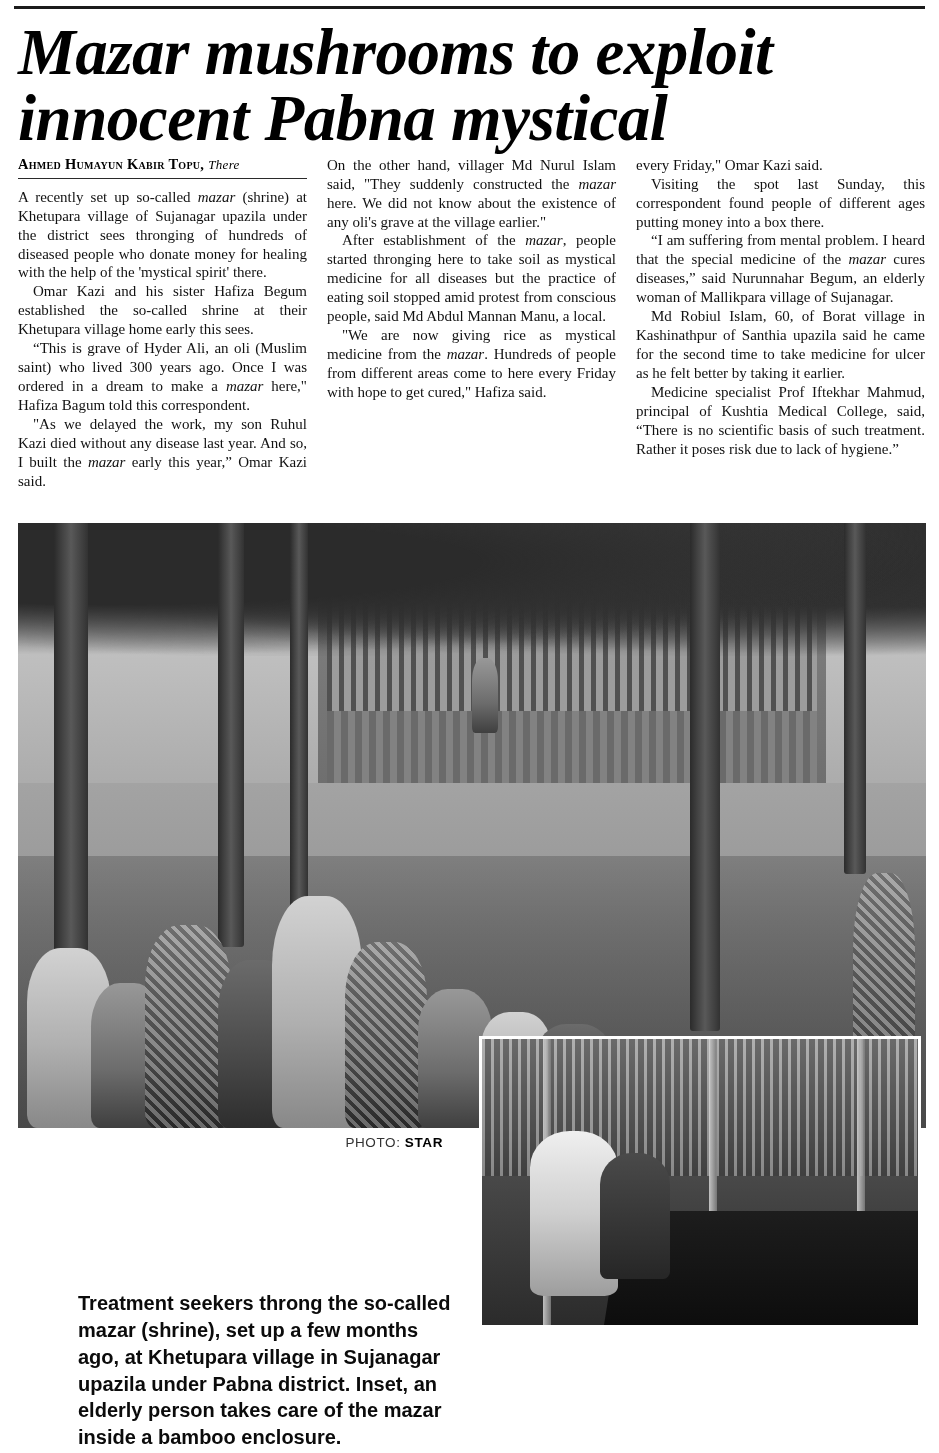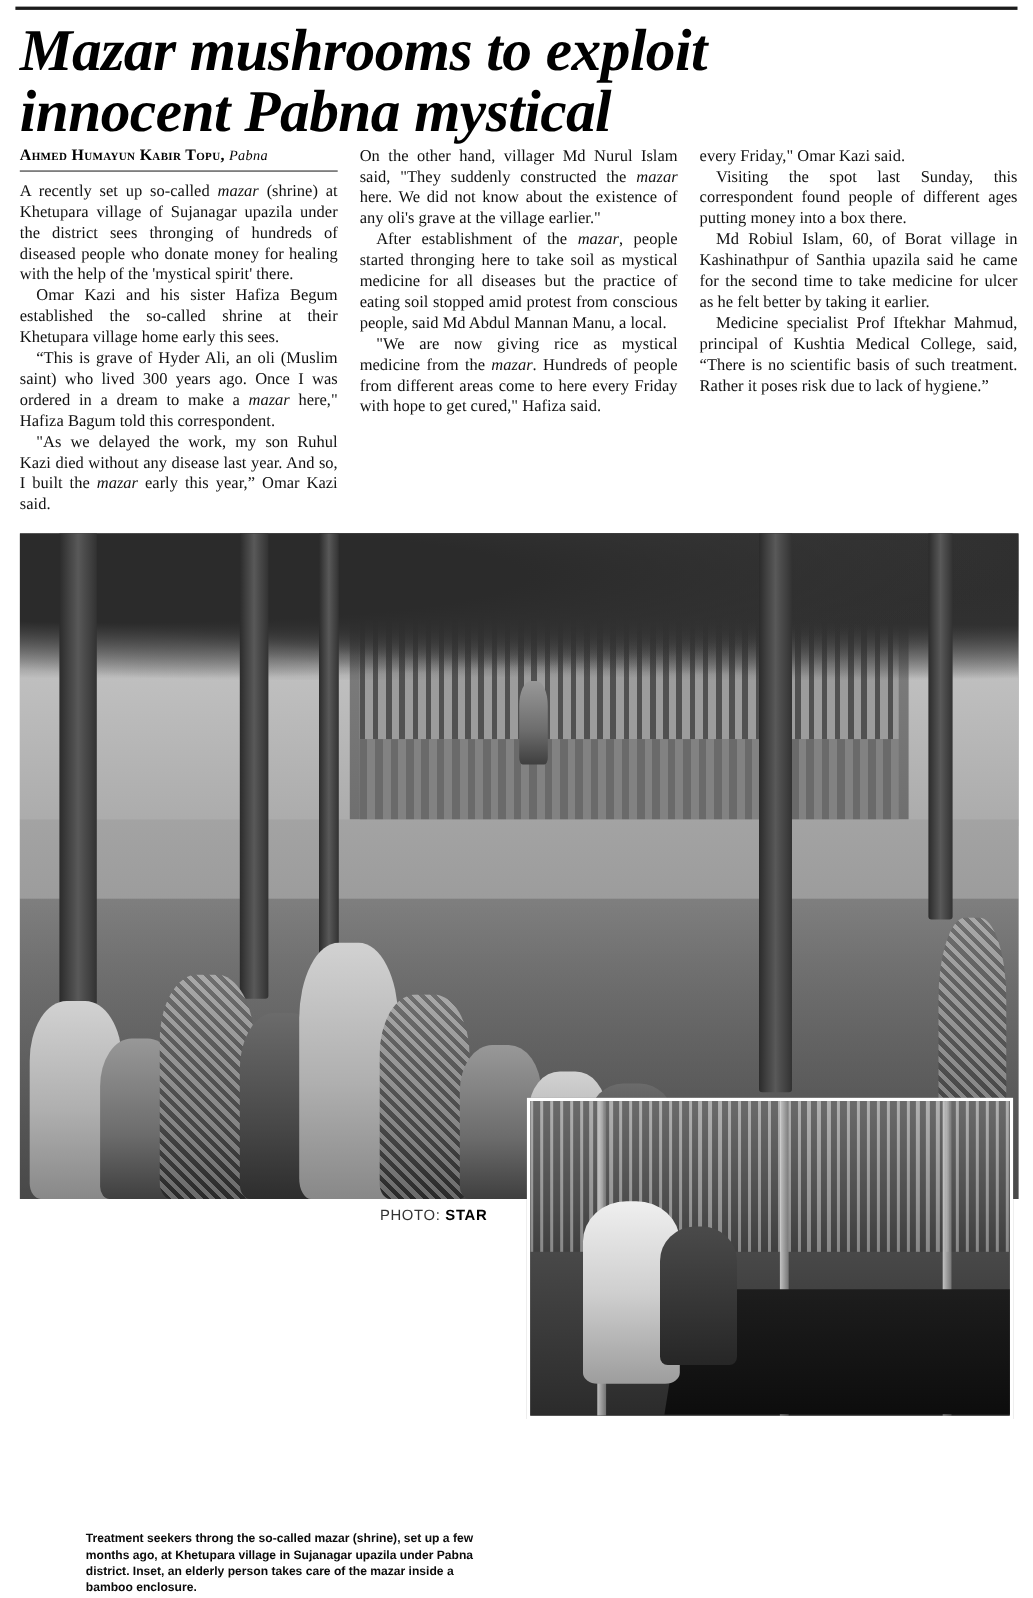--- a/index.html
+++ b/index.html
@@ -24,21 +24,21 @@
   }
   .rule-top {
     height: 3px;
     background: #1b1b1b;
     margin: 6px 0 0 0;
   }
   .headline {
     font-family: "Liberation Serif", serif;
     font-style: italic;
     font-weight: bold;
-    font-size: 54px;
+    font-size: 65px;
     line-height: 1.02;
     letter-spacing: -0.5px;
     margin: 10px 0 4px 0;
     padding: 0 4px;
     color: #000;
   }
   .headline-line2 { display: block; }
   .columns {
     display: flex;
     gap: 20px;
@@ -74,21 +74,21 @@
     text-indent: 0;
     hyphens: auto;
     -webkit-hyphens: auto;
   }
   p.body + p.body {
     text-indent: 15px;
   }
   p.body em { font-style: italic; }
 
   .photo-wrap {
-    margin: 16px 4px 0 4px;
+    margin: 32px 4px 0 4px;
     position: relative;
   }
   .photo-main {
     width: 908px;
     height: 605px;
     position: relative;
     overflow: hidden;
     background: #9a9a9a;
     filter: grayscale(100%);
   }
@@ -218,21 +218,21 @@
     border-radius: 45% 45% 10% 10% / 25% 25% 6% 6%;
   }
 
   .caption {
     position: absolute;
     left: 78px;
     bottom: 8px;
     width: 378px;
     font-family: "Liberation Sans", sans-serif;
     font-weight: bold;
-    font-size: 11px;
+    font-size: 20px;
     line-height: 1.34;
     color: #0b0b0b;
   }
 </style>
 </head>
 <body>
 
 <div class="page">
 
   <div class="rule-top"></div>
@@ -240,37 +240,38 @@
   <h1 class="headline">
     <span>Mazar mushrooms to exploit</span>
     <span class="headline-line2">innocent Pabna mystical</span>
   </h1>
 
   <div class="columns">
 
     <div class="col">
       <div class="byline">
         <span>Ahmed Humayun Kabir Topu,</span>
-        <span class="loc">Pabna</span>
+        <span class="loc">There</span>
       </div>
       <p class="body">A recently set up so-called <em>mazar</em> (shrine) at Khetupara village of Sujanagar upazila under the district sees thronging of hundreds of diseased people who donate money for healing with the help of the 'mystical spirit' there.</p>
       <p class="body">Omar Kazi and his sister Hafiza Begum established the so-called shrine at their Khetupara village home early this sees.</p>
       <p class="body">“This is grave of Hyder Ali, an oli (Muslim saint) who lived 300 years ago. Once I was ordered in a dream to make a <em>mazar</em> here," Hafiza Bagum told this correspondent.</p>
       <p class="body">"As we delayed the work, my son Ruhul Kazi died without any disease last year. And so, I built the <em>mazar</em> early this year,” Omar Kazi said.</p>
     </div>
 
     <div class="col">
       <p class="body">On the other hand, villager Md Nurul Islam said, "They suddenly constructed the <em>mazar</em> here. We did not know about the existence of any oli's grave at the village earlier."</p>
       <p class="body">After establishment of the <em>mazar</em>, people started thronging here to take soil as mystical medicine for all diseases but the practice of eating soil stopped amid protest from conscious people, said Md Abdul Mannan Manu, a local.</p>
       <p class="body">"We are now giving rice as mystical medicine from the <em>mazar</em>. Hundreds of people from different areas come to here every Friday with hope to get cured," Hafiza said.</p>
     </div>
 
     <div class="col">
       <p class="body">every Friday," Omar Kazi said.</p>
       <p class="body">Visiting the spot last Sunday, this correspondent found people of different ages putting money into a box there.</p>
+      <p class="body">“I am suffering from mental problem. I heard that the special medicine of the <em>mazar</em> cures diseases,” said Nurunnahar Begum, an elderly woman of Mallikpara village of Sujanagar.</p>
       <p class="body">Md Robiul Islam, 60, of Borat village in Kashinathpur of Santhia upazila said he came for the second time to take medicine for ulcer as he felt better by taking it earlier.</p>
       <p class="body">Medicine specialist Prof Iftekhar Mahmud, principal of Kushtia Medical College, said, “There is no scientific basis of such treatment. Rather it poses risk due to lack of hygiene.”</p>
     </div>
 
   </div>
 
   <div class="photo-wrap">
 
     <div class="photo-main">
       <div class="sky"></div>

